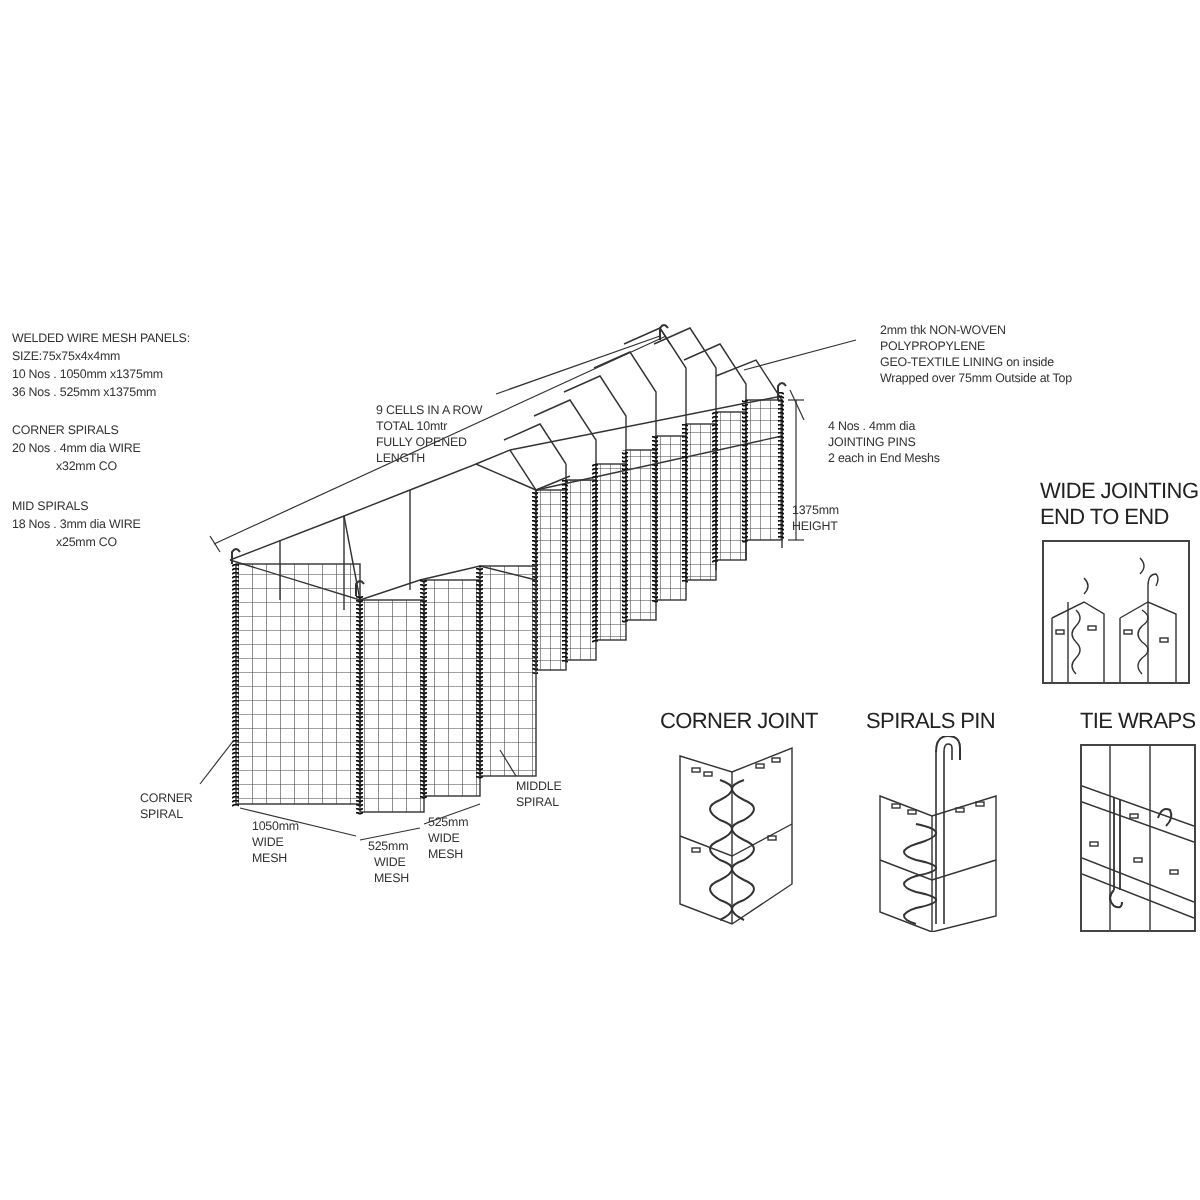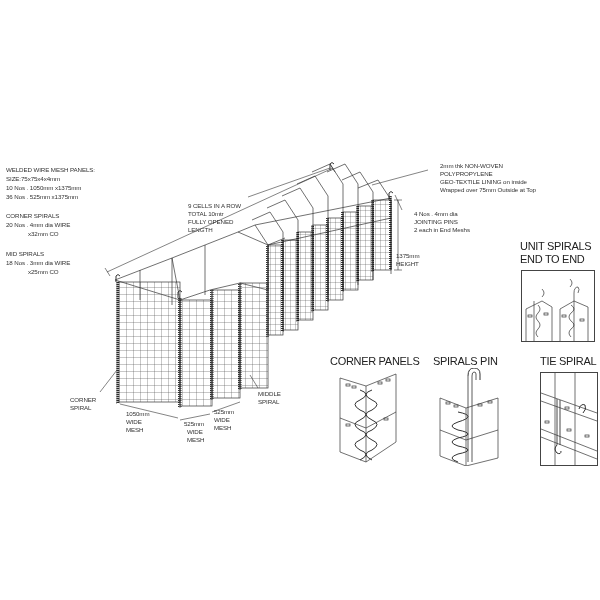--- a/index.html
+++ b/index.html
@@ -180,42 +180,42 @@
   <div class="txt" style="left:187px;top:436px;">MESH</div>
 </div>
 
 <div>
   <div class="txt" style="left:214px;top:408px;">525mm</div>
   <div class="txt" style="left:214px;top:416px;">WIDE</div>
   <div class="txt" style="left:214px;top:424px;">MESH</div>
 </div>
 
 <div>
-  <div class="ttl" style="left:520px;top:240px;">UNIT SPIRALS</div>
+  <div class="ttl" style="left:520px;top:240px;">WIDE JOINTING</div>
   <div class="ttl" style="left:520px;top:253px;">END TO END</div>
   <div class="box" style="left:521px;top:270px;width:72px;height:70px;">
     <svg width="72" height="70" viewBox="0 0 72 70">
       <g stroke="#333" stroke-width="0.7" fill="none">
         <path d="M4 38 L20 30 L30 36 L30 70 M4 38 L4 70"></path>
         <path d="M38 38 L52 30 L66 36 L66 70 M38 38 L38 70"></path>
         <path d="M12 30 L12 70 M16 34 Q20 38 16 42 Q12 46 16 50 Q20 54 16 58 Q12 62 16 66"></path>
         <path d="M52 22 L52 70 M52 22 Q52 16 56 16 Q58 18 56 22"></path>
         <path d="M49 34 Q55 38 49 42 Q45 46 49 50 Q55 54 49 58 Q45 62 49 66"></path>
         <path d="M20 18 Q24 22 20 26 M48 8 Q52 12 48 16"></path>
         <rect x="6" y="44" width="4" height="2"></rect>
         <rect x="22" y="42" width="4" height="2"></rect>
         <rect x="40" y="44" width="4" height="2"></rect>
         <rect x="58" y="48" width="4" height="2"></rect>
       </g>
     </svg>
   </div>
 </div>
 
 <div>
-  <div class="ttl" style="left:330px;top:355px;">CORNER PANELS</div>
+  <div class="ttl" style="left:330px;top:355px;">CORNER JOINT</div>
   <svg style="left:338px;top:372px;" width="60" height="92" viewBox="0 0 60 92">
     <g stroke="#333" stroke-width="0.7" fill="none">
       <path d="M2 6 L28 14 L58 2 L58 70 L28 90 L2 80 Z"></path>
       <path d="M28 14 L28 90"></path>
       <path d="M2 46 L28 56 L58 40"></path>
       <rect x="8" y="12" width="4" height="2"></rect>
         <rect x="14" y="14" width="4" height="2"></rect>
       <rect x="40" y="10" width="4" height="2"></rect>
         <rect x="48" y="7" width="4" height="2"></rect>
       <rect x="8" y="52" width="4" height="2"></rect>
@@ -239,21 +239,21 @@
         <rect x="50" y="33" width="4" height="2"></rect>
       <path d="M30 8 L30 94 M34 8 L34 94" stroke-width="0.8"></path>
       <path d="M30 8 Q30 0 36 0 Q42 0 42 6 L42 12" stroke-width="1"></path>
       <path d="M34 8 Q34 4 36 4 Q38 4 38 6 L38 12" stroke-width="0.8"></path>
       <path d="M20 44 Q40 48 20 54 Q8 58 20 62 Q40 66 20 70 Q8 74 20 78 Q40 82 20 86 Q8 90 20 94" stroke-width="1"></path>
     </g>
   </svg>
 </div>
 
 <div>
-  <div class="ttl" style="left:540px;top:355px;">TIE SPIRAL</div>
+  <div class="ttl" style="left:540px;top:355px;">TIE WRAPS</div>
   <div class="box" style="left:540px;top:372px;width:56px;height:92px;">
     <svg width="56" height="92" viewBox="0 0 56 92">
       <g stroke="#333" stroke-width="0.7" fill="none">
         <path d="M14 0 L14 92 M34 0 L34 92"></path>
         <path d="M0 20 L56 40 M0 28 L56 48"></path>
         <path d="M0 56 L56 78 M0 64 L56 86"></path>
         <rect x="4" y="48" width="4" height="2"></rect>
           <rect x="26" y="56" width="4" height="2"></rect>
         <rect x="44" y="62" width="4" height="2"></rect>
           <rect x="24" y="34" width="4" height="2"></rect>

